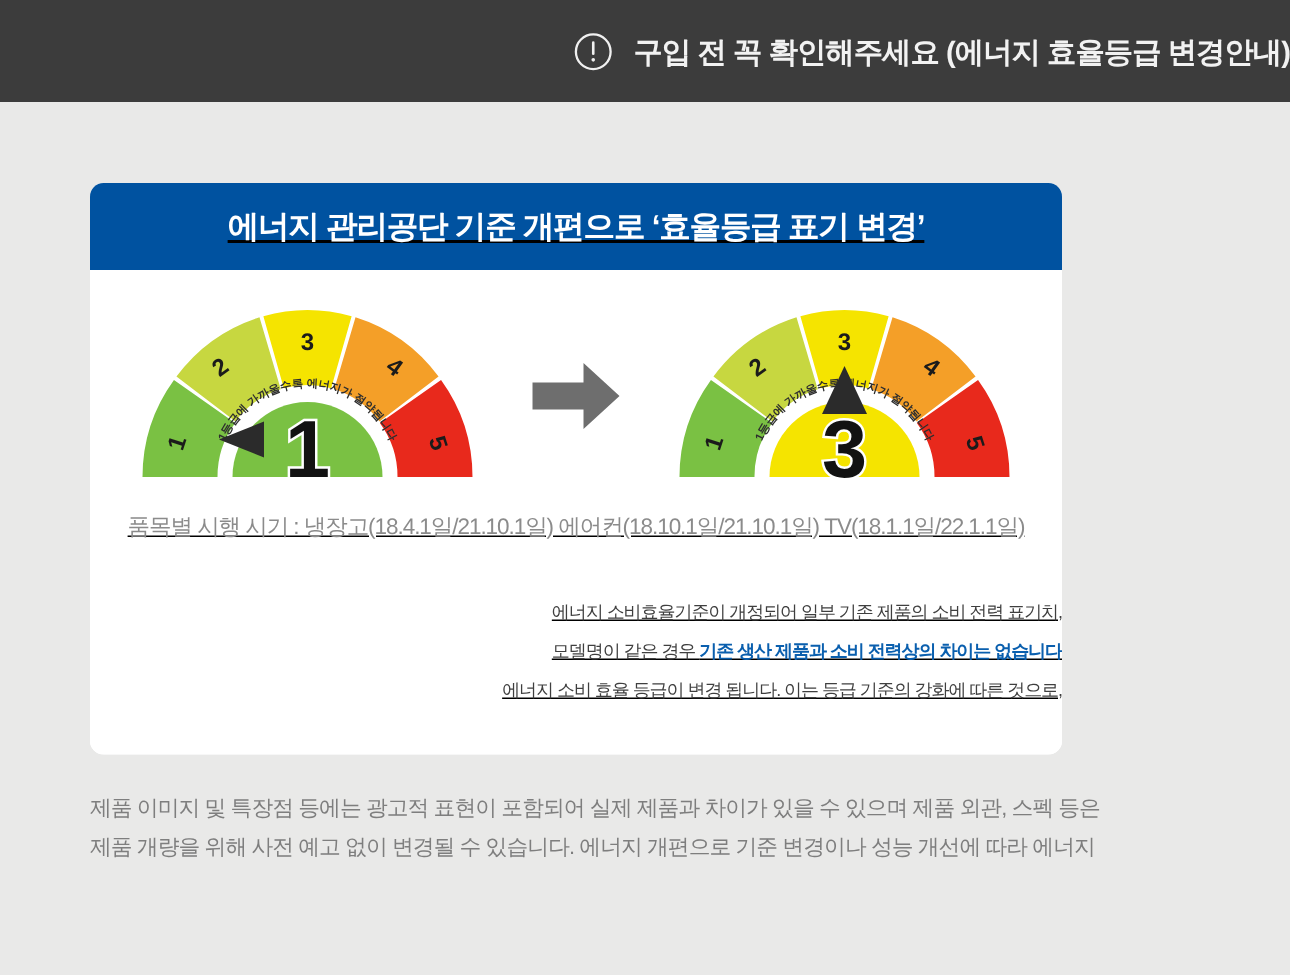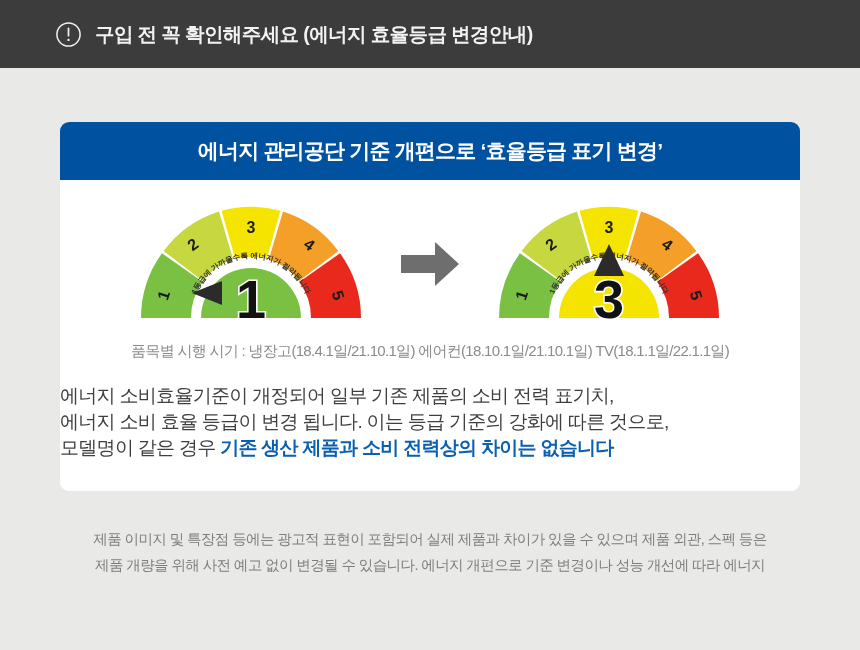--- a/index.html
+++ b/index.html
@@ -18,44 +18,46 @@
 
   
   .topbar {
     width: 860px;
     height: 68px;
     background: #3c3c3c;
     display: flex;
     align-items: center;
     padding-left: 55px;
     box-sizing: border-box;
+    justify-content: flex-end;
   }
   .topbar-icon {
     width: 27px;
     height: 27px;
     flex: 0 0 auto;
     margin-right: 13px;
   }
   .topbar-title {
     color: #f2f2f2;
     font-size: 19.5px;
     font-weight: 600;
     letter-spacing: -0.6px;
     white-space: nowrap;
   }
 
   
   .card {
     position: absolute;
     left: 60px;
     top: 122px;
-    width: 740px;
+    width: 648px;
     border-radius: 9px;
     overflow: hidden;
     background: #ffffff;
+    text-decoration: underline;
   }
   .card-header {
     height: 58px;
     background: #0052a0;
     display: flex;
     align-items: center;
     justify-content: center;
   }
   .card-header-title {
     color: #ffffff;
@@ -95,44 +97,43 @@
     margin-top: 16px;
     text-align: center;
     color: #8b8b8b;
     font-size: 15px;
     letter-spacing: -0.7px;
     white-space: nowrap;
   }
 
   
   .main-para {
-    margin-top: 22px;
-    text-align: left;
+    margin-top: 34px;
+    text-align: right;
     color: #3f3f3f;
-    font-size: 19px;
+    font-size: 12px;
     line-height: 26px;
     letter-spacing: -0.7px;
   }
   .main-para .line { display: block; white-space: nowrap; }
   .hl {
     color: #0a5fae;
     font-weight: 700;
   }
 
   
   .disclaimer {
     position: absolute;
     left: 60px;
     top: 526px;
     width: 740px;
     color: #7e7e7e;
     font-size: 14.5px;
     line-height: 26px;
     letter-spacing: -0.6px;
-    text-align: center;
   }
   .disclaimer .line { display: block; }
 </style>
 </head>
 <body>
 
 <div class="topbar">
   <svg class="topbar-icon" viewBox="0 0 28 28">
     <circle cx="14" cy="14" r="12" fill="none" stroke="#f0f0f0" stroke-width="1.6"></circle>
     <rect x="13.1" y="6.8" width="1.8" height="9.4" rx="0.9" fill="#f0f0f0"></rect>
@@ -217,22 +218,22 @@
           <polygon points="118,42 133,74 103,74" fill="#2b2b2b"></polygon>
         </svg>
       </div>
 
     </div>
 
     <div class="caption">품목별 시행 시기 : 냉장고(18.4.1일/21.10.1일) 에어컨(18.10.1일/21.10.1일) TV(18.1.1일/22.1.1일)</div>
 
     <div class="main-para">
       <span class="line">에너지 소비효율기준이 개정되어 일부 기존 제품의 소비 전력 표기치,</span>
+      <span class="line"><span>모델명이 같은 경우 </span><span class="hl">기존 생산 제품과 소비 전력상의 차이는 없습니다</span></span>
       <span class="line">에너지 소비 효율 등급이 변경 됩니다. 이는 등급 기준의 강화에 따른 것으로,</span>
-      <span class="line"><span>모델명이 같은 경우 </span><span class="hl">기존 생산 제품과 소비 전력상의 차이는 없습니다</span></span>
     </div>
 
   </div>
 </div>
 
 <div class="disclaimer">
   <span class="line">제품 이미지 및 특장점 등에는 광고적 표현이 포함되어 실제 제품과 차이가 있을 수 있으며 제품 외관, 스펙 등은</span>
   <span class="line">제품 개량을 위해 사전 예고 없이 변경될 수 있습니다.  에너지 개편으로 기준 변경이나 성능 개선에 따라 에너지</span>
 </div>
 

